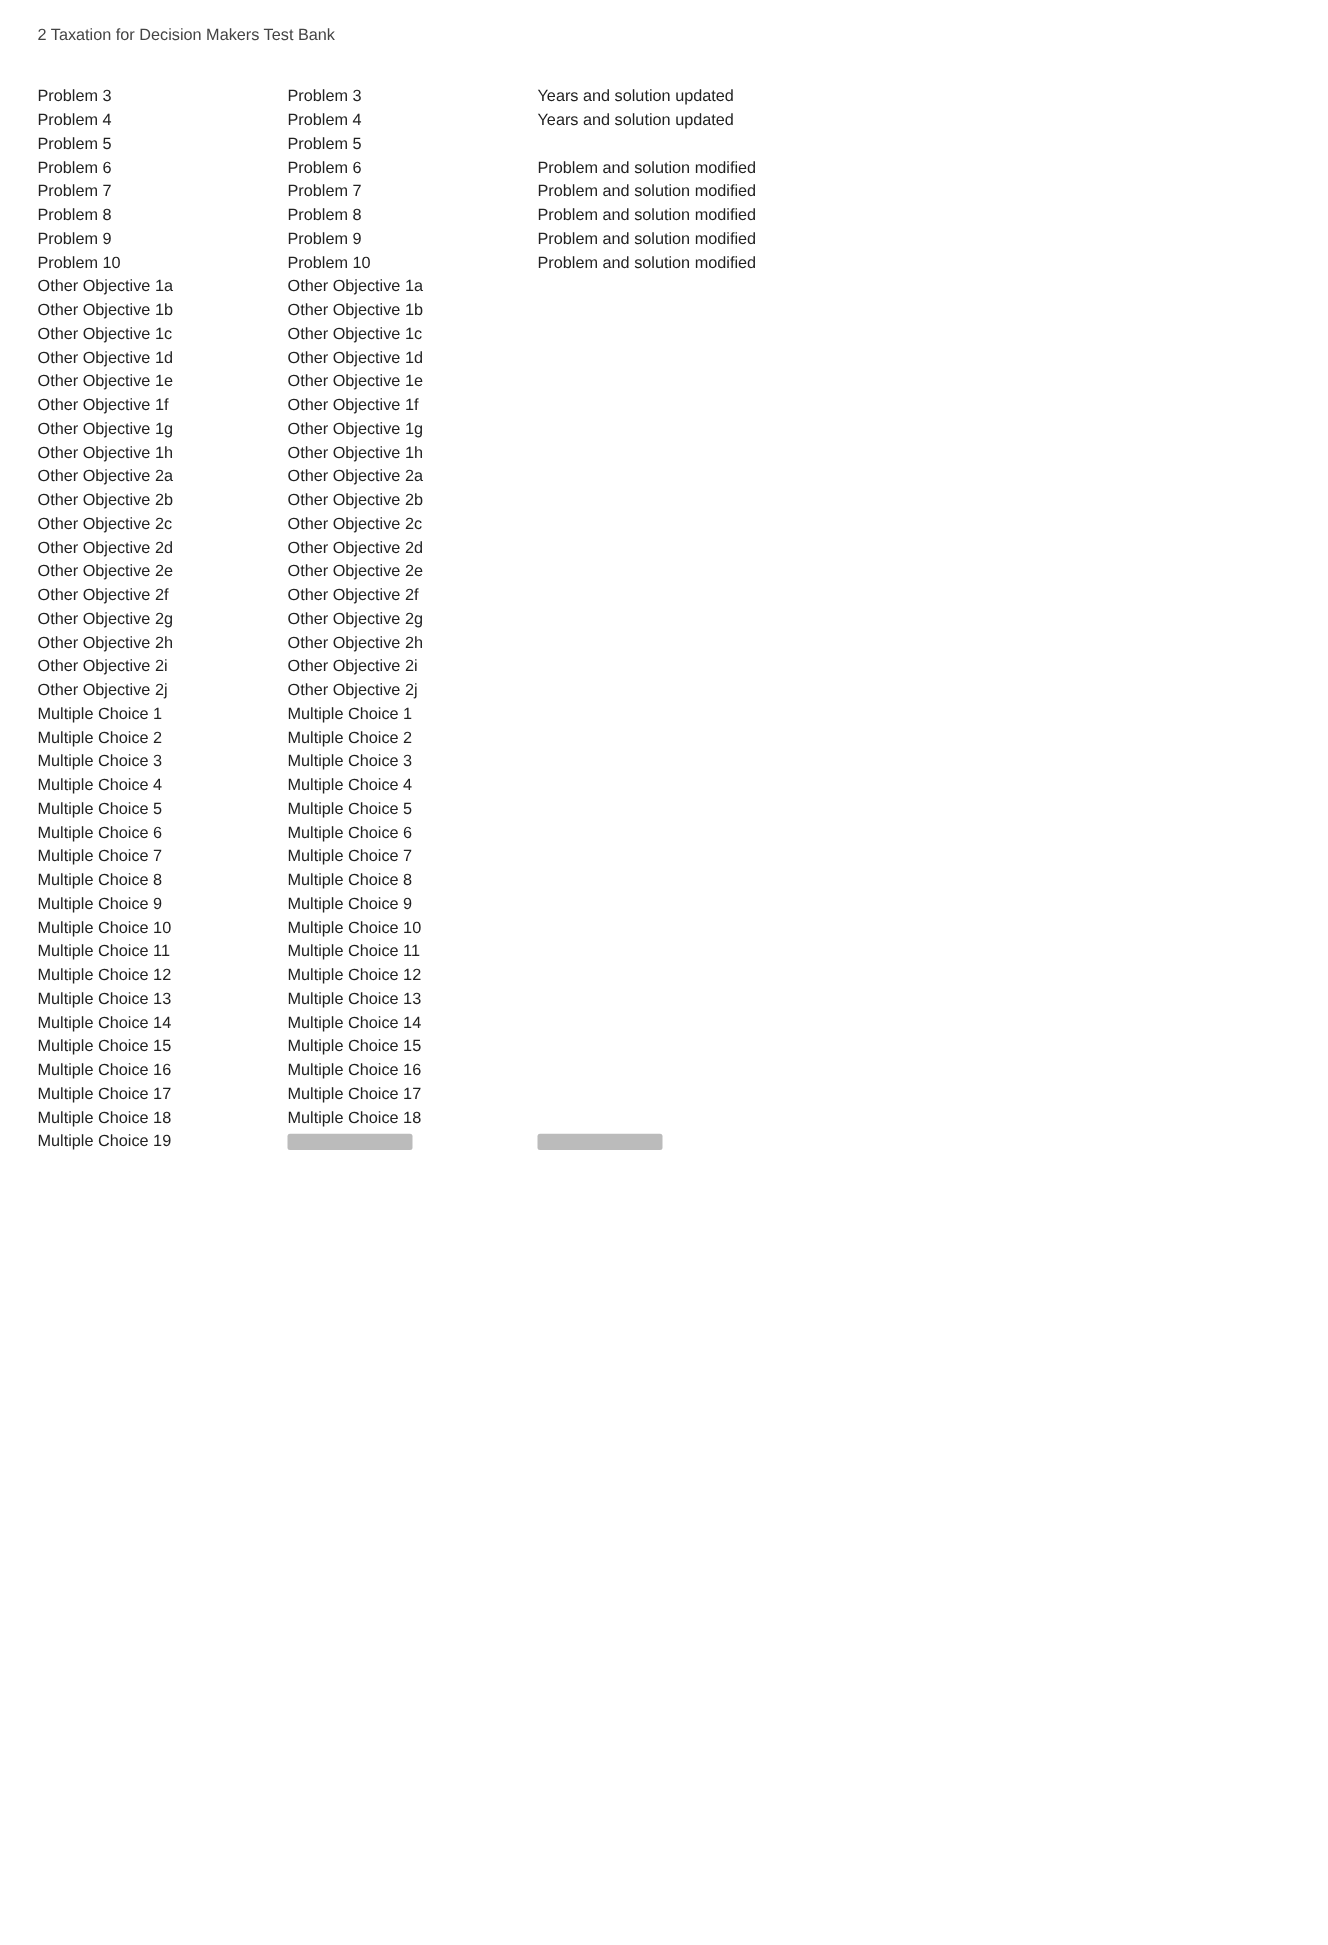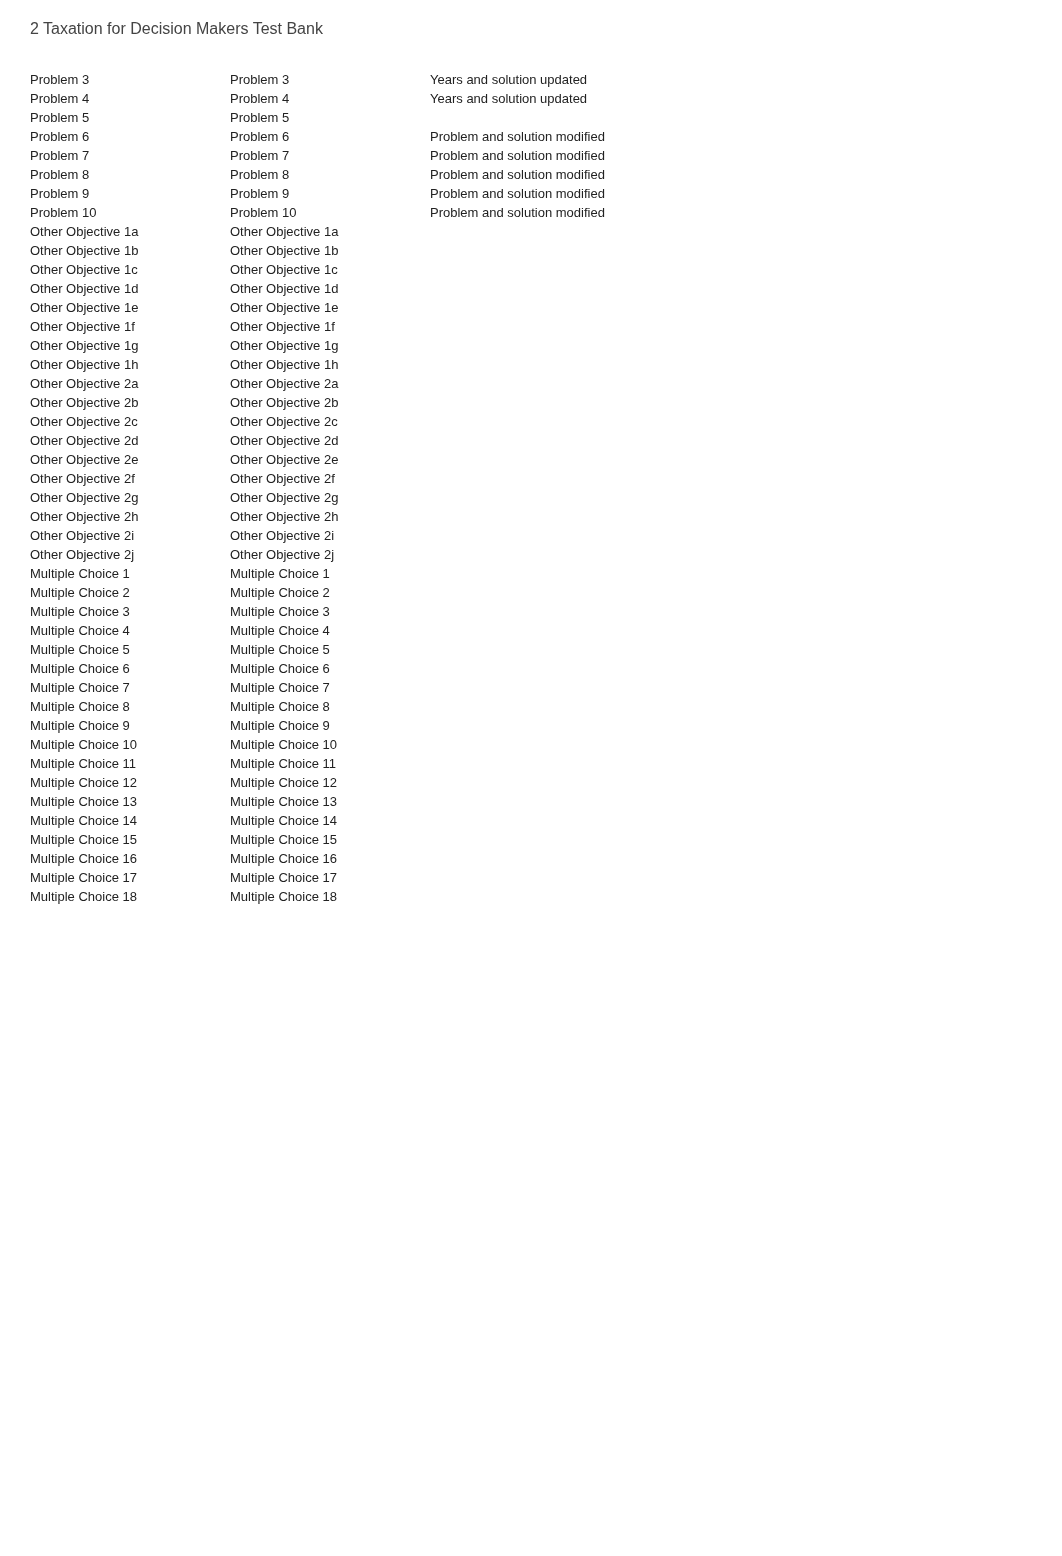--- a/index.html
+++ b/index.html
@@ -4,21 +4,21 @@
   <style>
     * { margin: 0; padding: 0; box-sizing: border-box; }
     body {
       background: #fff;
       font-family: Arial, Helvetica, sans-serif;
       font-size: 13px;
       color: #222;
       padding: 20px 30px;
     }
     .page-header {
-      font-size: 16px;
+      font-size: 13px;
       color: #444;
       margin-bottom: 18px;
       padding-bottom: 4px;
     }
     .table-container {
       width: 100%;
       margin-top: 28px;
     }
     .table-row {
       display: flex;
@@ -264,13 +264,18 @@
     <div class="table-row">
       <div class="col1">Multiple Choice 17</div>
       <div class="col2">Multiple Choice 17</div>
       <div class="col3"></div>
     </div>
     <div class="table-row">
       <div class="col1">Multiple Choice 18</div>
       <div class="col2">Multiple Choice 18</div>
       <div class="col3"></div>
     </div>
+    <div class="table-row">
+      <div class="col1">Multiple Choice 19</div>
+      <div class="col2"><span class="redacted"></span></div>
+      <div class="col3"><span class="redacted"></span></div>
+    </div>
   </div>
 
 </body></html>

